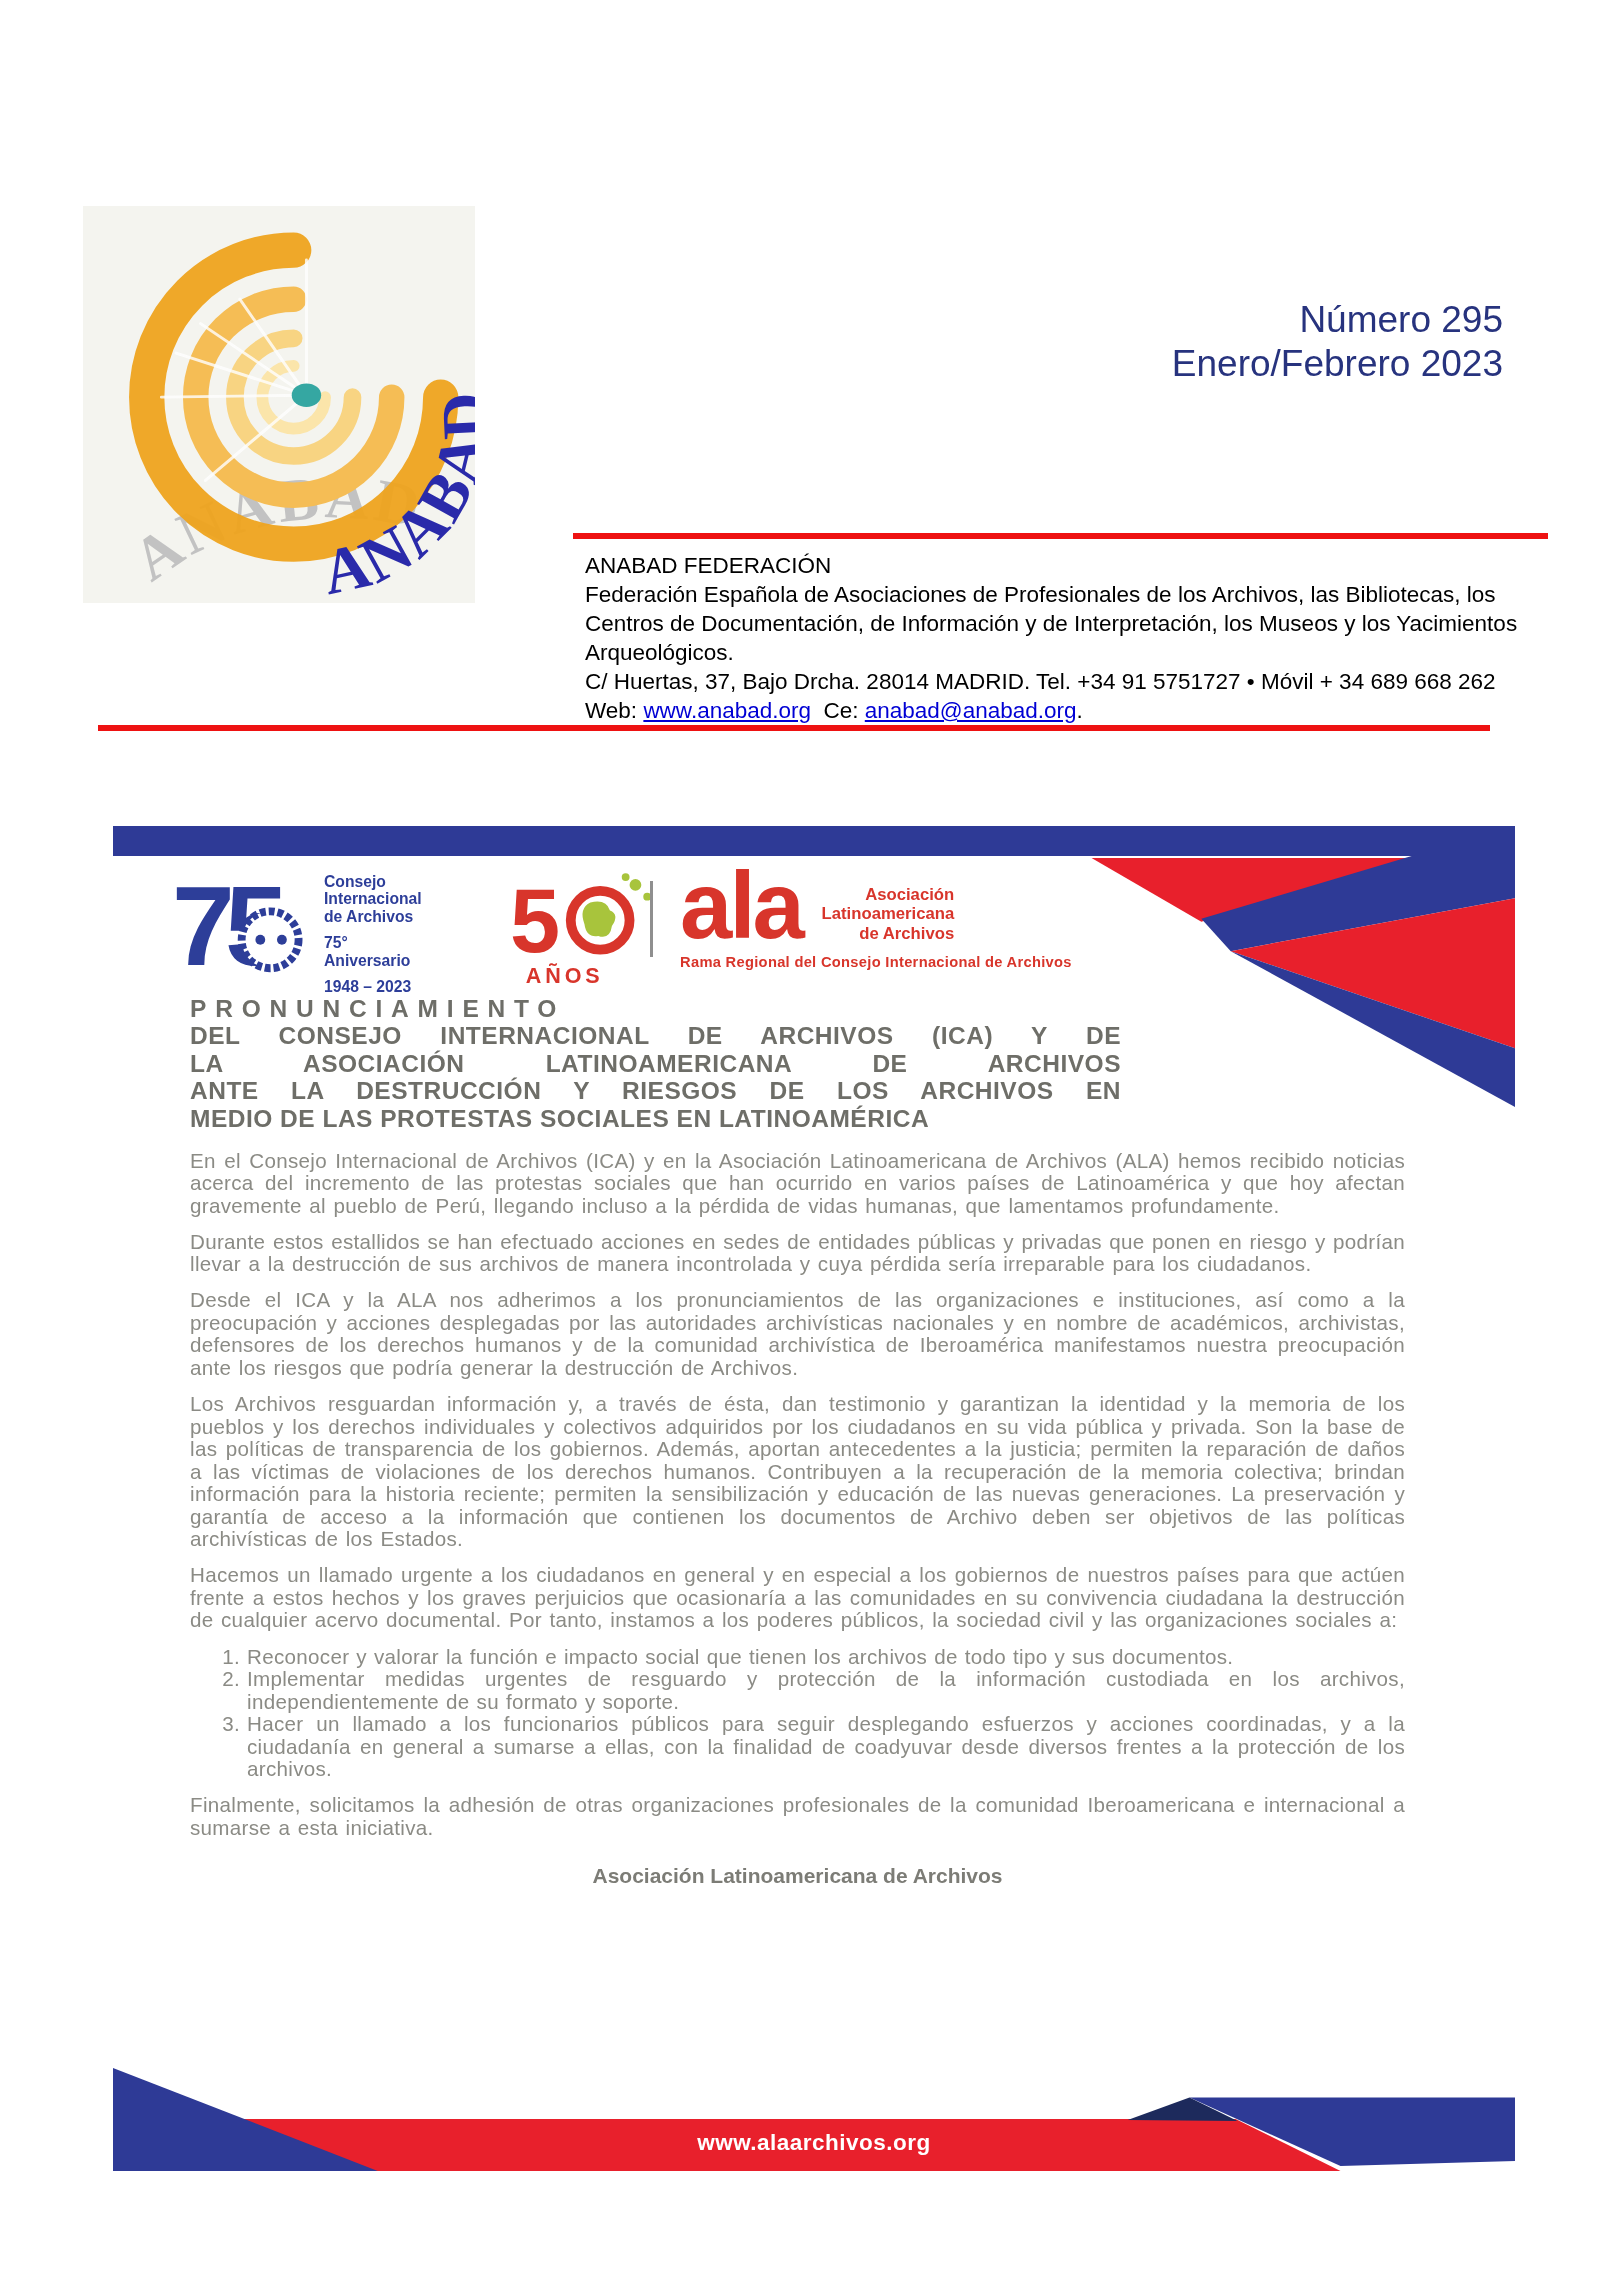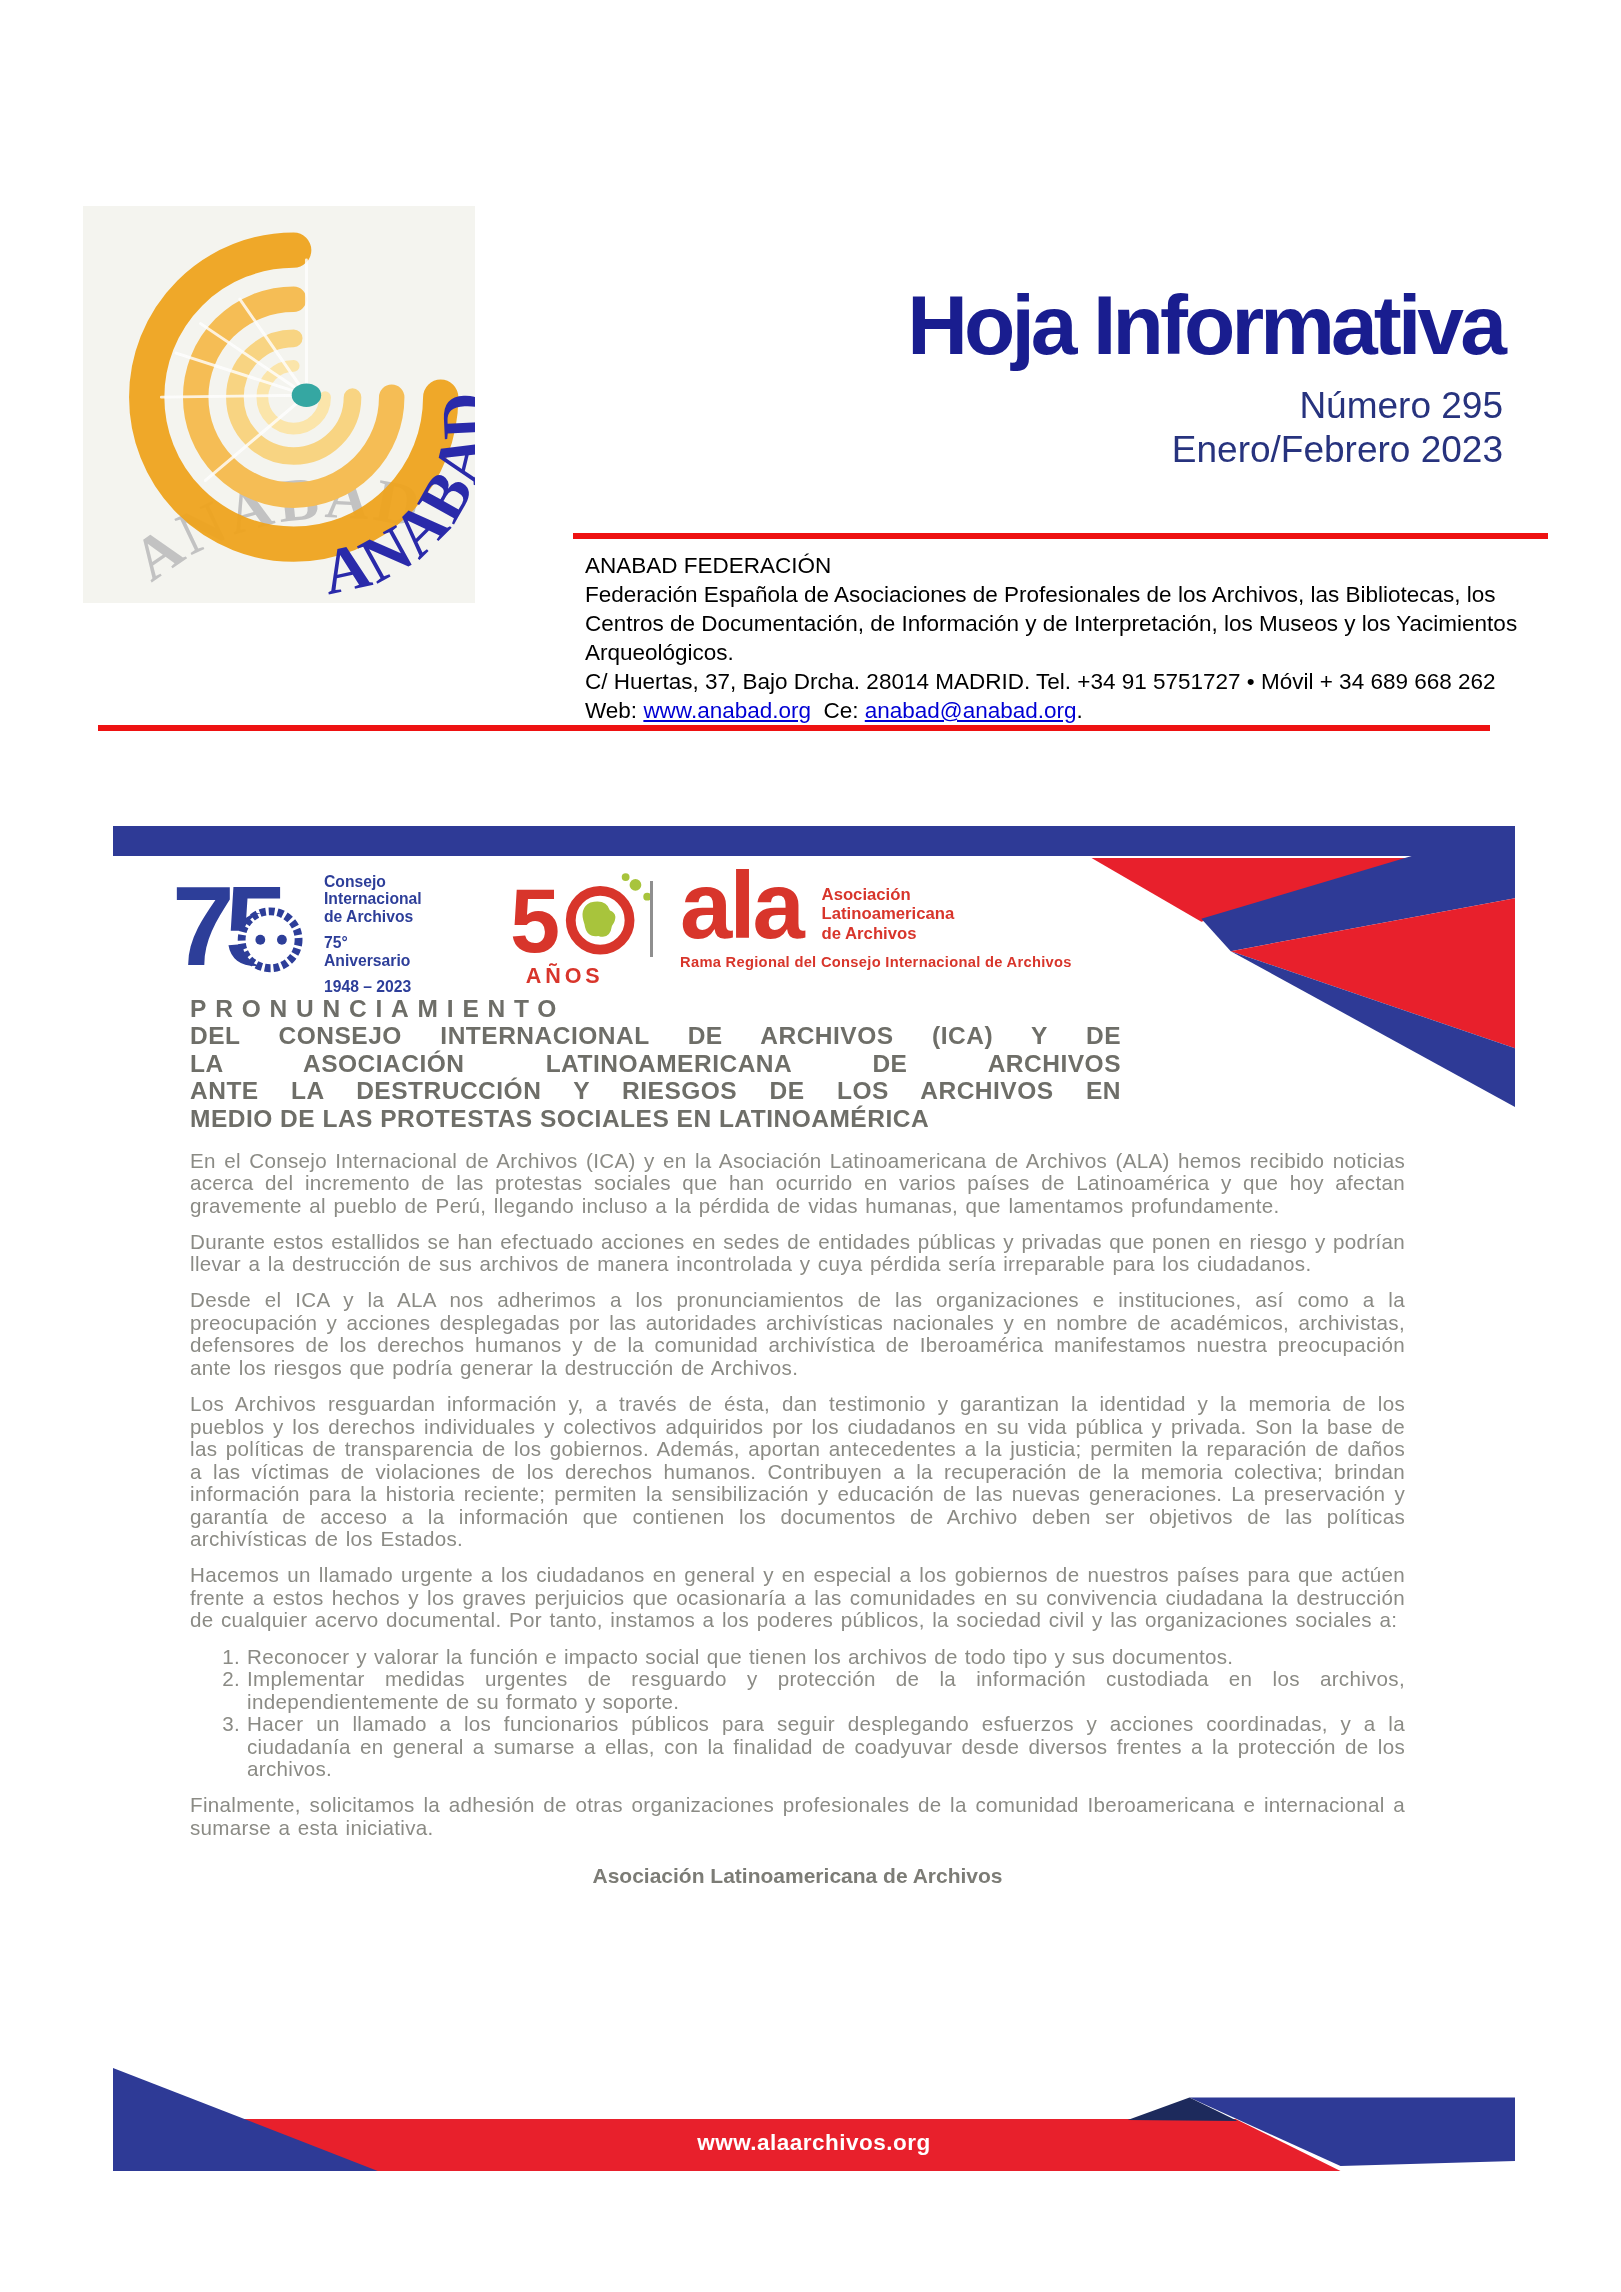--- a/index.html
+++ b/index.html
@@ -38,21 +38,21 @@
   .corner{position:absolute;right:0;top:29px;width:446px;height:255px;}
   .logos{position:absolute;left:59px;top:43px;height:127px;width:1137px;}
   .ica-logo{position:absolute;left:0;top:0;}
   .ica-text{position:absolute;left:152px;top:3.9px;color:var(--ica_blue);font-size:15.7px;line-height:17.6px;font-weight:700;}
   .ica-text .grp{margin-bottom:8.8px;}
   .logo50{position:absolute;left:338px;top:2px;}
   .logo-divider{position:absolute;left:478px;top:11.8px;width:2.9px;height:76px;background:#8f8f8f;}
   .ala-logo{position:absolute;left:508px;top:0;}
   .ala-row{display:flex;align-items:flex-start;}
   .ala-word{font-size:94px;line-height:74px;font-weight:900;letter-spacing:-2.9px;color:var(--ala_red);}
-  .ala-small{margin-left:19.6px;margin-top:15.7px;color:var(--ala_red);font-size:16.7px;line-height:19.6px;font-weight:700;}
+  .ala-small{margin-left:19.6px;margin-top:15.7px;color:var(--ala_red);font-size:16.7px;line-height:19.6px;font-weight:700;text-align:right;}
   .ala-tag{margin-top:11px;color:var(--ala_red);font-size:14.7px;font-weight:700;letter-spacing:0.3px;}
 
   .pron{position:absolute;left:77px;top:169px;width:1215px;color:var(--body_gray);}
   .pron-head{font-size:24.5px;line-height:27.4px;font-weight:700;letter-spacing:8.8px;color:var(--title_gray);}
   .title-block{width:931px;margin-bottom:17.6px;}
   .tline{font-size:24.5px;line-height:27.4px;height:27.4px;overflow:hidden;font-weight:700;color:var(--title_gray);letter-spacing:0.5px;text-align:justify;}
   .tline.just::after{content:"";display:inline-block;width:100%;height:0;}
   .pron p{font-size:20.6px;line-height:22.5px;text-align:justify;letter-spacing:0.3px;word-spacing:1.5px;margin:0 0 13.7px 0;}
   .pron ol{margin:2px 0 13.7px 0;padding-left:57px;}
   .pron ol li{font-size:20.6px;line-height:22.5px;text-align:justify;letter-spacing:0.3px;word-spacing:1px;}
@@ -92,21 +92,20 @@
       <ellipse cx="228" cy="193" rx="15" ry="12" fill="#35a7a2"></ellipse>
 
       <path id="anabadPath" d="M 250,395 A 175,175 0 0 0 368,105" fill="none"></path>
       <text font-family="Liberation Serif, serif" font-size="66" font-weight="bold" fill="#2a2aaa" letter-spacing="2">
         <textPath href="#anabadPath">ANABAD</textPath>
       </text>
     </svg>
   </div>
 
   <div class="masthead">
-    <div class="title">Hoja Informativa</div>
     <div class="sub">
       <div>Número 295</div>
       <div>Enero/Febrero 2023</div>
     </div>
   </div>
 
   <div class="rule rule-top"></div>
 
   <div class="address">
     <div>ANABAD FEDERACIÓN</div>

